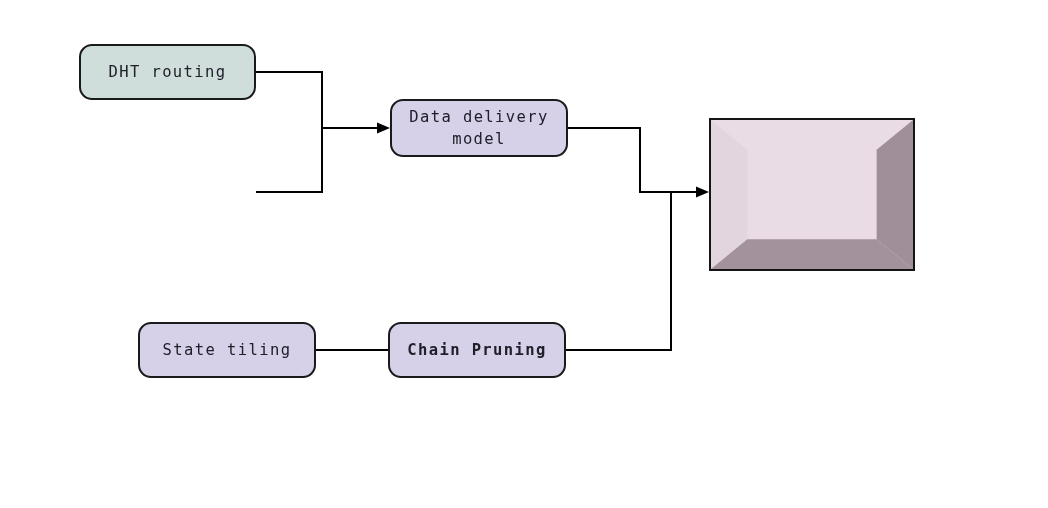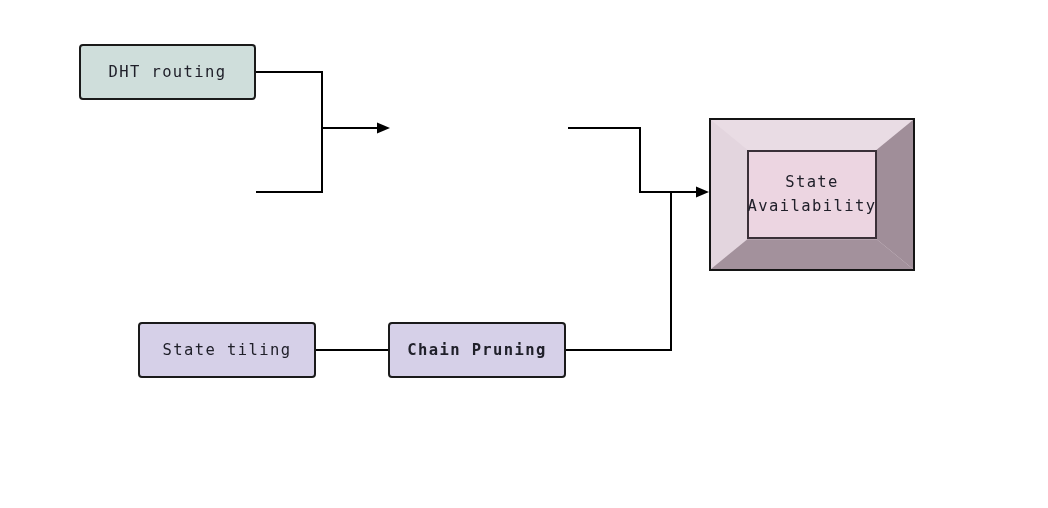--- a/index.html
+++ b/index.html
@@ -37,21 +37,21 @@
     fill: #000000;
     stroke: none;
   }
 
   
   .node {
     position: absolute;
     z-index: 2;
     box-sizing: border-box;
     border: 2px solid #1a1a1a;
-    border-radius: 4px;
+    border-radius: 13px;
     display: flex;
     align-items: center;
     justify-content: center;
     text-align: center;
     color: #20202a;
     font-size: 15.5px;
     line-height: 1.45;
     letter-spacing: 1.4px;
     white-space: pre-line;
     user-select: none;
@@ -125,33 +125,33 @@
     <path d="M 316 350 L 388 350"></path>
 
     <path d="M 566 350 L 671 350 L 671 192"></path>
   </svg>
 
   <div class="node teal" style="left:79px; top:44px; width:177px; height:56px;">
     <span>DHT routing</span>
   </div>
 
 
+  <div class="node purple" style="left:390px; top:99px; width:178px; height:58px;">
+    <span>Data delivery
+model</span>
+  </div>
 
   <div class="node purple" style="left:138px; top:322px; width:178px; height:56px;">
     <span>State tiling</span>
   </div>
 
   <div class="node purple" style="left:388px; top:322px; width:178px; height:56px;font-weight:bold;">
     <span>Chain Pruning</span>
   </div>
 
   <div class="bevel" style="left:709px; top:118px; width:206px; height:153px;">
     <div class="bev bev-top"></div>
     <div class="bev bev-left"></div>
     <div class="bev bev-right"></div>
     <div class="bev bev-bottom"></div>
-    <div class="face" style="left:18%; top:20%; right:18%; bottom:20%;">
-      <span>State
-Availability</span>
-    </div>
   </div>
 
 </div>
 
 </body></html>

